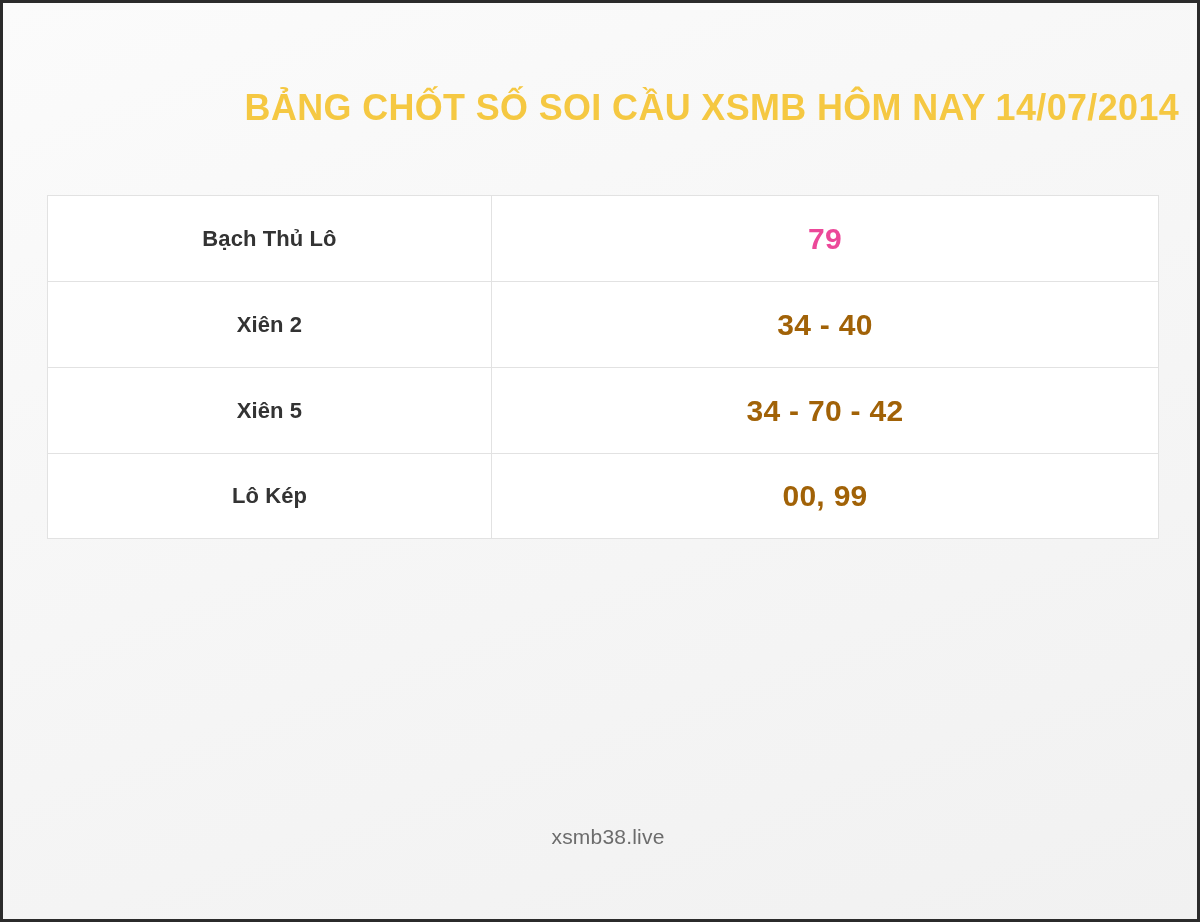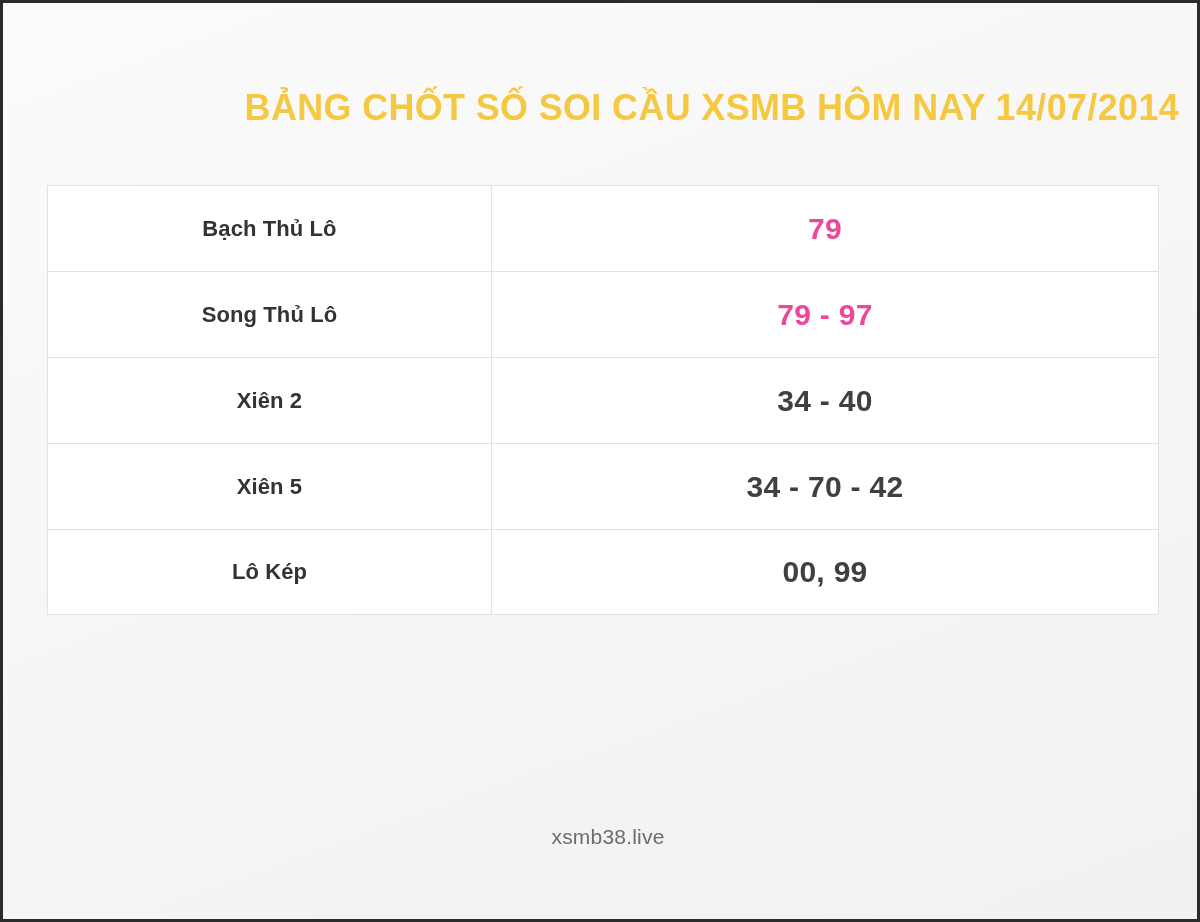--- a/index.html
+++ b/index.html
@@ -41,21 +41,21 @@
     line-height: 1;
     white-space: nowrap;
     transform: scaleX(0.97);
     transform-origin: center;
   }
 
   
   #prediction-table {
     position: absolute;
     left: 44px;
-    top: 182px;
+    top: 192px;
     width: 1112px;
     border-collapse: separate;
     border-spacing: 0;
     background: #ffffff;
     table-layout: fixed;
   }
 
   #prediction-table tr.table-row > td {
     background: #ffffff;
     border-top: 1px solid #e2e2e2;
@@ -82,21 +82,21 @@
     font-size: 22px;
     font-weight: 700;
     color: #333333;
     letter-spacing: 0.1px;
   }
 
   .row-value {
     font-family: "Liberation Sans", "DejaVu Sans", sans-serif;
     font-size: 30px;
     font-weight: 700;
-    color: #404040;
+    color: #a16207;
     letter-spacing: 0.3px;
   }
 
   .row-value.highlight {
     color: #ec4899;
   }
 
   
   #site-footer {
     position: absolute;
@@ -128,24 +128,20 @@
       <col class="label-col">
       <col class="value-col">
     </colgroup>
     <tbody id="prediction-table-body">
 
     <tr class="table-row">
           <td class="label-cell"><span class="row-label">Bạch Thủ Lô</span></td>
           <td class="value-cell"><span class="row-value highlight">79</span></td>
         </tr>
         <tr class="table-row">
-          <td class="label-cell"><span class="row-label">Song Thủ Lô</span></td>
-          <td class="value-cell"><span class="row-value highlight">79 - 97</span></td>
-        </tr>
-        <tr class="table-row">
           <td class="label-cell"><span class="row-label">Xiên 2</span></td>
           <td class="value-cell"><span class="row-value">34 - 40</span></td>
         </tr>
         <tr class="table-row">
           <td class="label-cell"><span class="row-label">Xiên 5</span></td>
           <td class="value-cell"><span class="row-value">34 - 70 - 42</span></td>
         </tr>
         <tr class="table-row">
           <td class="label-cell"><span class="row-label">Lô Kép</span></td>
           <td class="value-cell"><span class="row-value">00, 99</span></td>

